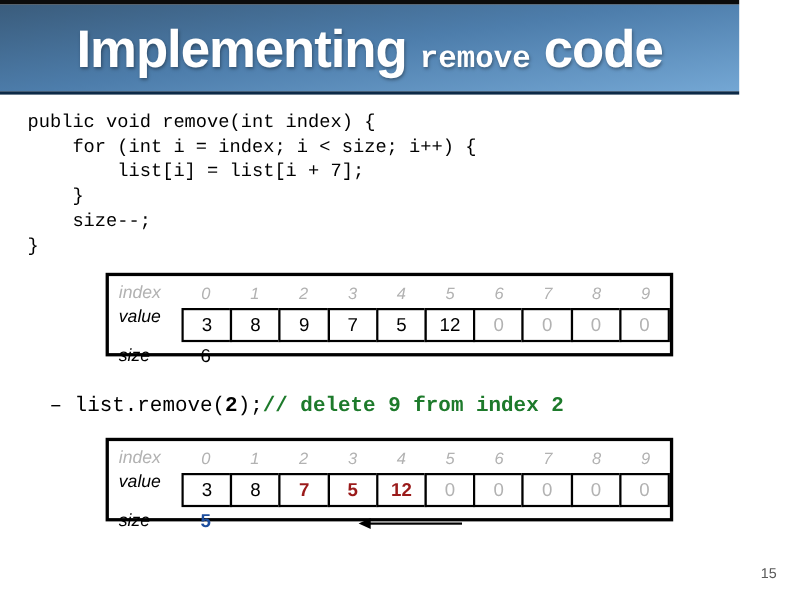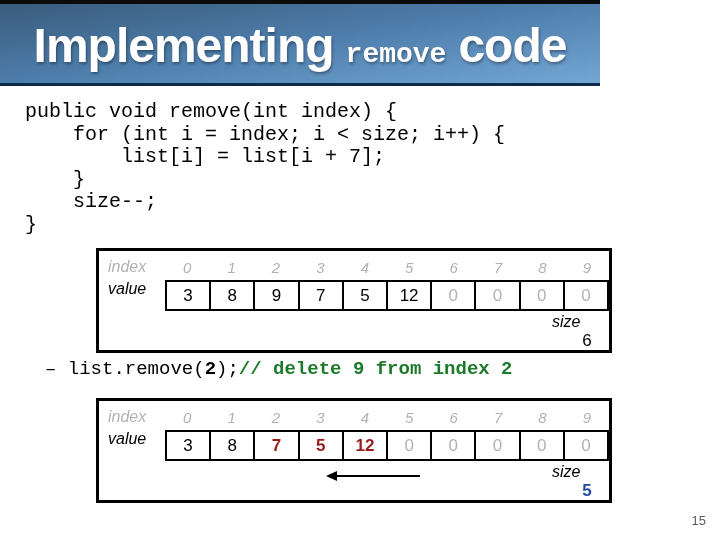--- a/index.html
+++ b/index.html
@@ -3,66 +3,66 @@
 <meta charset="utf-8">
 <style>
   html,body { margin:0; padding:0; background:#fff; }
   .slide {
     position:relative; width:720px; height:540px; background:#ffffff;
     overflow:hidden; font-family:"Liberation Sans", sans-serif;
   }
 
   
   .header {
-    position:absolute; top:0; left:0; width:600px; height:86px;
+    position:absolute; top:0; left:0; width:672px; height:86px;
     box-sizing:border-box;
     border-top:4px solid #0b0b0b;
     border-bottom:3px solid #0d2a47;
     background:linear-gradient(172deg, #3a5c7c 0%, #4d7dab 48%, #74a7d4 100%);
     display:flex; align-items:baseline; justify-content:center;
     padding-top:14px; color:#ffffff;
   }
   .title-main {
     font-family:"Liberation Sans", sans-serif; font-weight:bold; font-size:48px;
     text-shadow:1px 2px 3px rgba(0,0,0,0.35); letter-spacing:-1px;
   }
   .title-code {
     font-family:"Liberation Mono", monospace; font-weight:bold; font-size:28px;
     margin:0 12px; text-shadow:1px 2px 3px rgba(0,0,0,0.35);
   }
 
   
   .code-block {
     position:absolute; left:25px; top:101px;
-    font-family:"Liberation Mono", monospace; font-size:20px; line-height:22.6px;
+    font-family:"Liberation Mono", monospace; font-size:17px; line-height:22.6px;
     color:#000;
   }
   .code-line span { white-space:pre; }
   .comment { font-weight:bold; }
 
   
   .bullet-line {
     position:absolute; left:45px; top:358px;
     font-family:"Liberation Mono", monospace; font-size:19px; color:#000;
     white-space:pre;
   }
   .bullet-line .bold { font-weight:bold; }
   .bullet-comment { font-weight:bold; }
 
   
   .array-table {
-    position:absolute; left:96px; width:516px; height:105px;
+    position:absolute; left:96px; width:516px; height:76px;
     box-sizing:border-box; border:3px solid #000; background:#fff;
   }
   .table-before { top:248px; }
   .table-after  { top:398px; }
   .row { display:flex; }
   .index-row { margin-top:3px; height:26px; align-items:center; }
   .value-row { height:31px; }
-  .size-row  { margin-top:2px; height:22px; align-items:flex-end;flex-direction:column; }
+  .size-row  { margin-top:2px; height:22px; align-items:center; }
   .label {
     width:66px; box-sizing:border-box; padding-left:9px;
     font-style:italic; font-size:16px; color:#000;
   }
   .index-label { color:#b2b2b2; }
   .cells { flex:1; display:flex; }
   .cell { flex:1; text-align:center; }
   .index-cell { font-style:italic; font-size:15px; color:#b2b2b2; }
   .value-cell {
     border:2px solid #000; margin-left:-2px; box-sizing:border-box;

